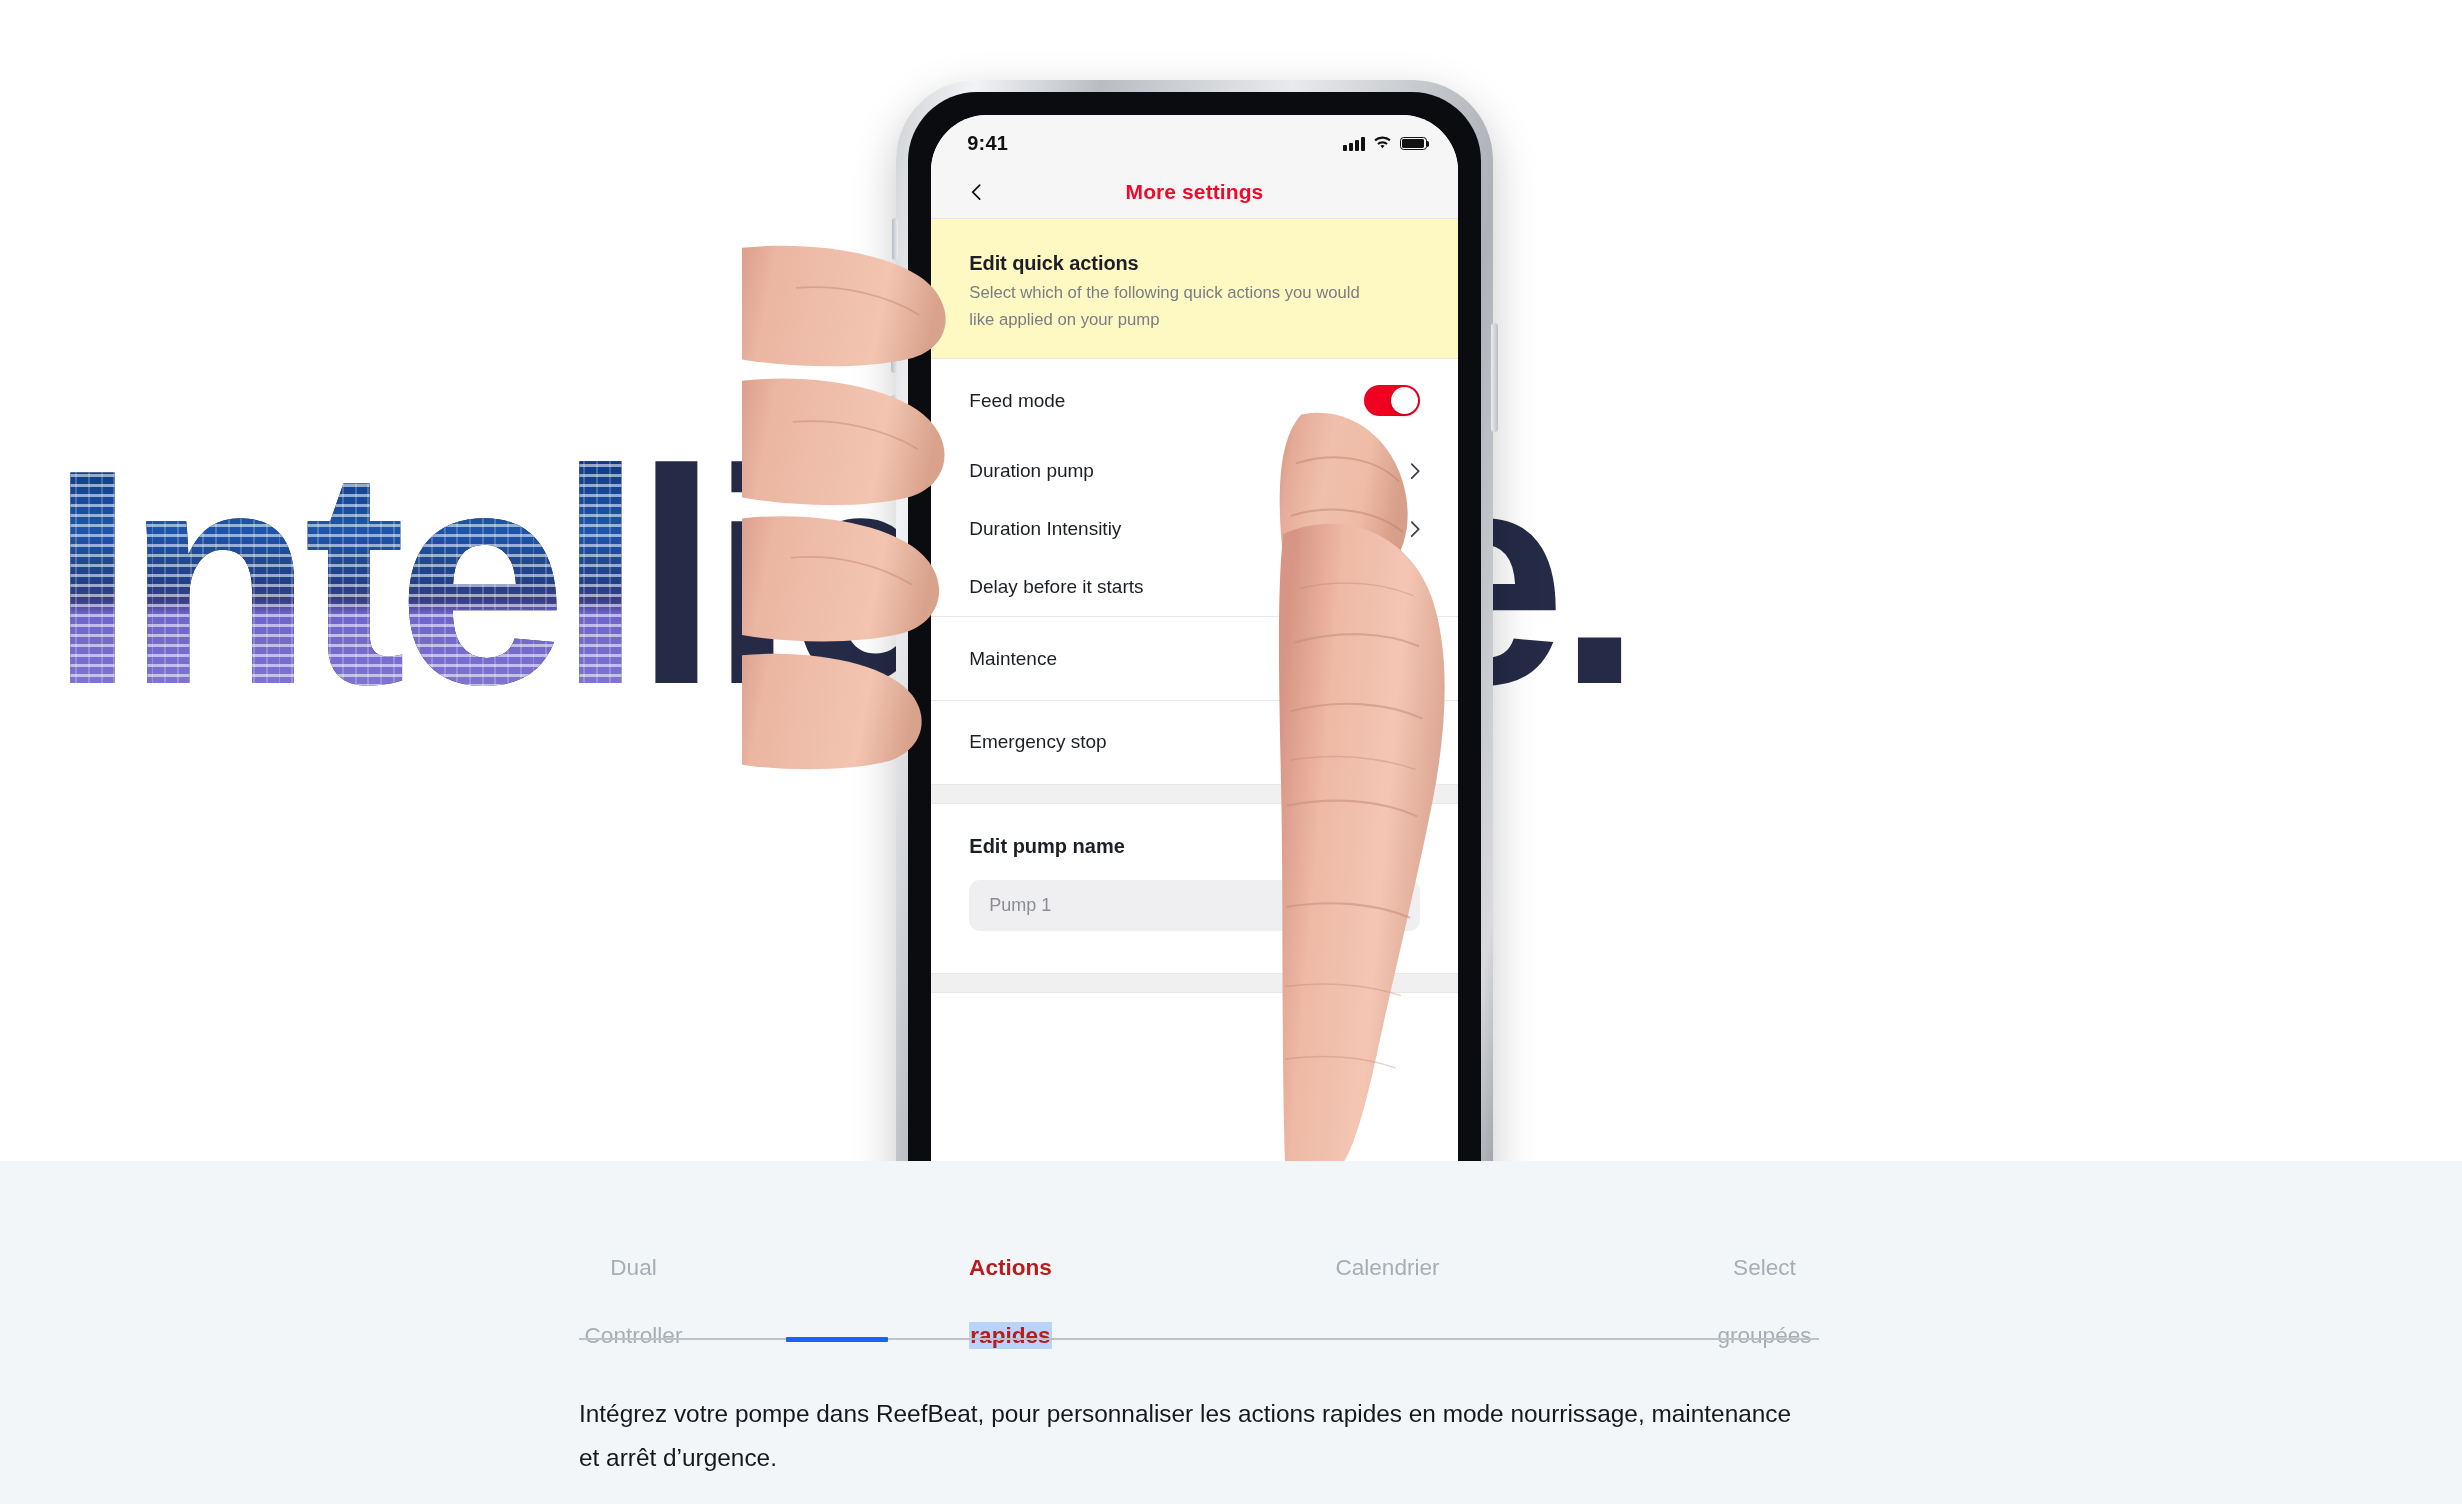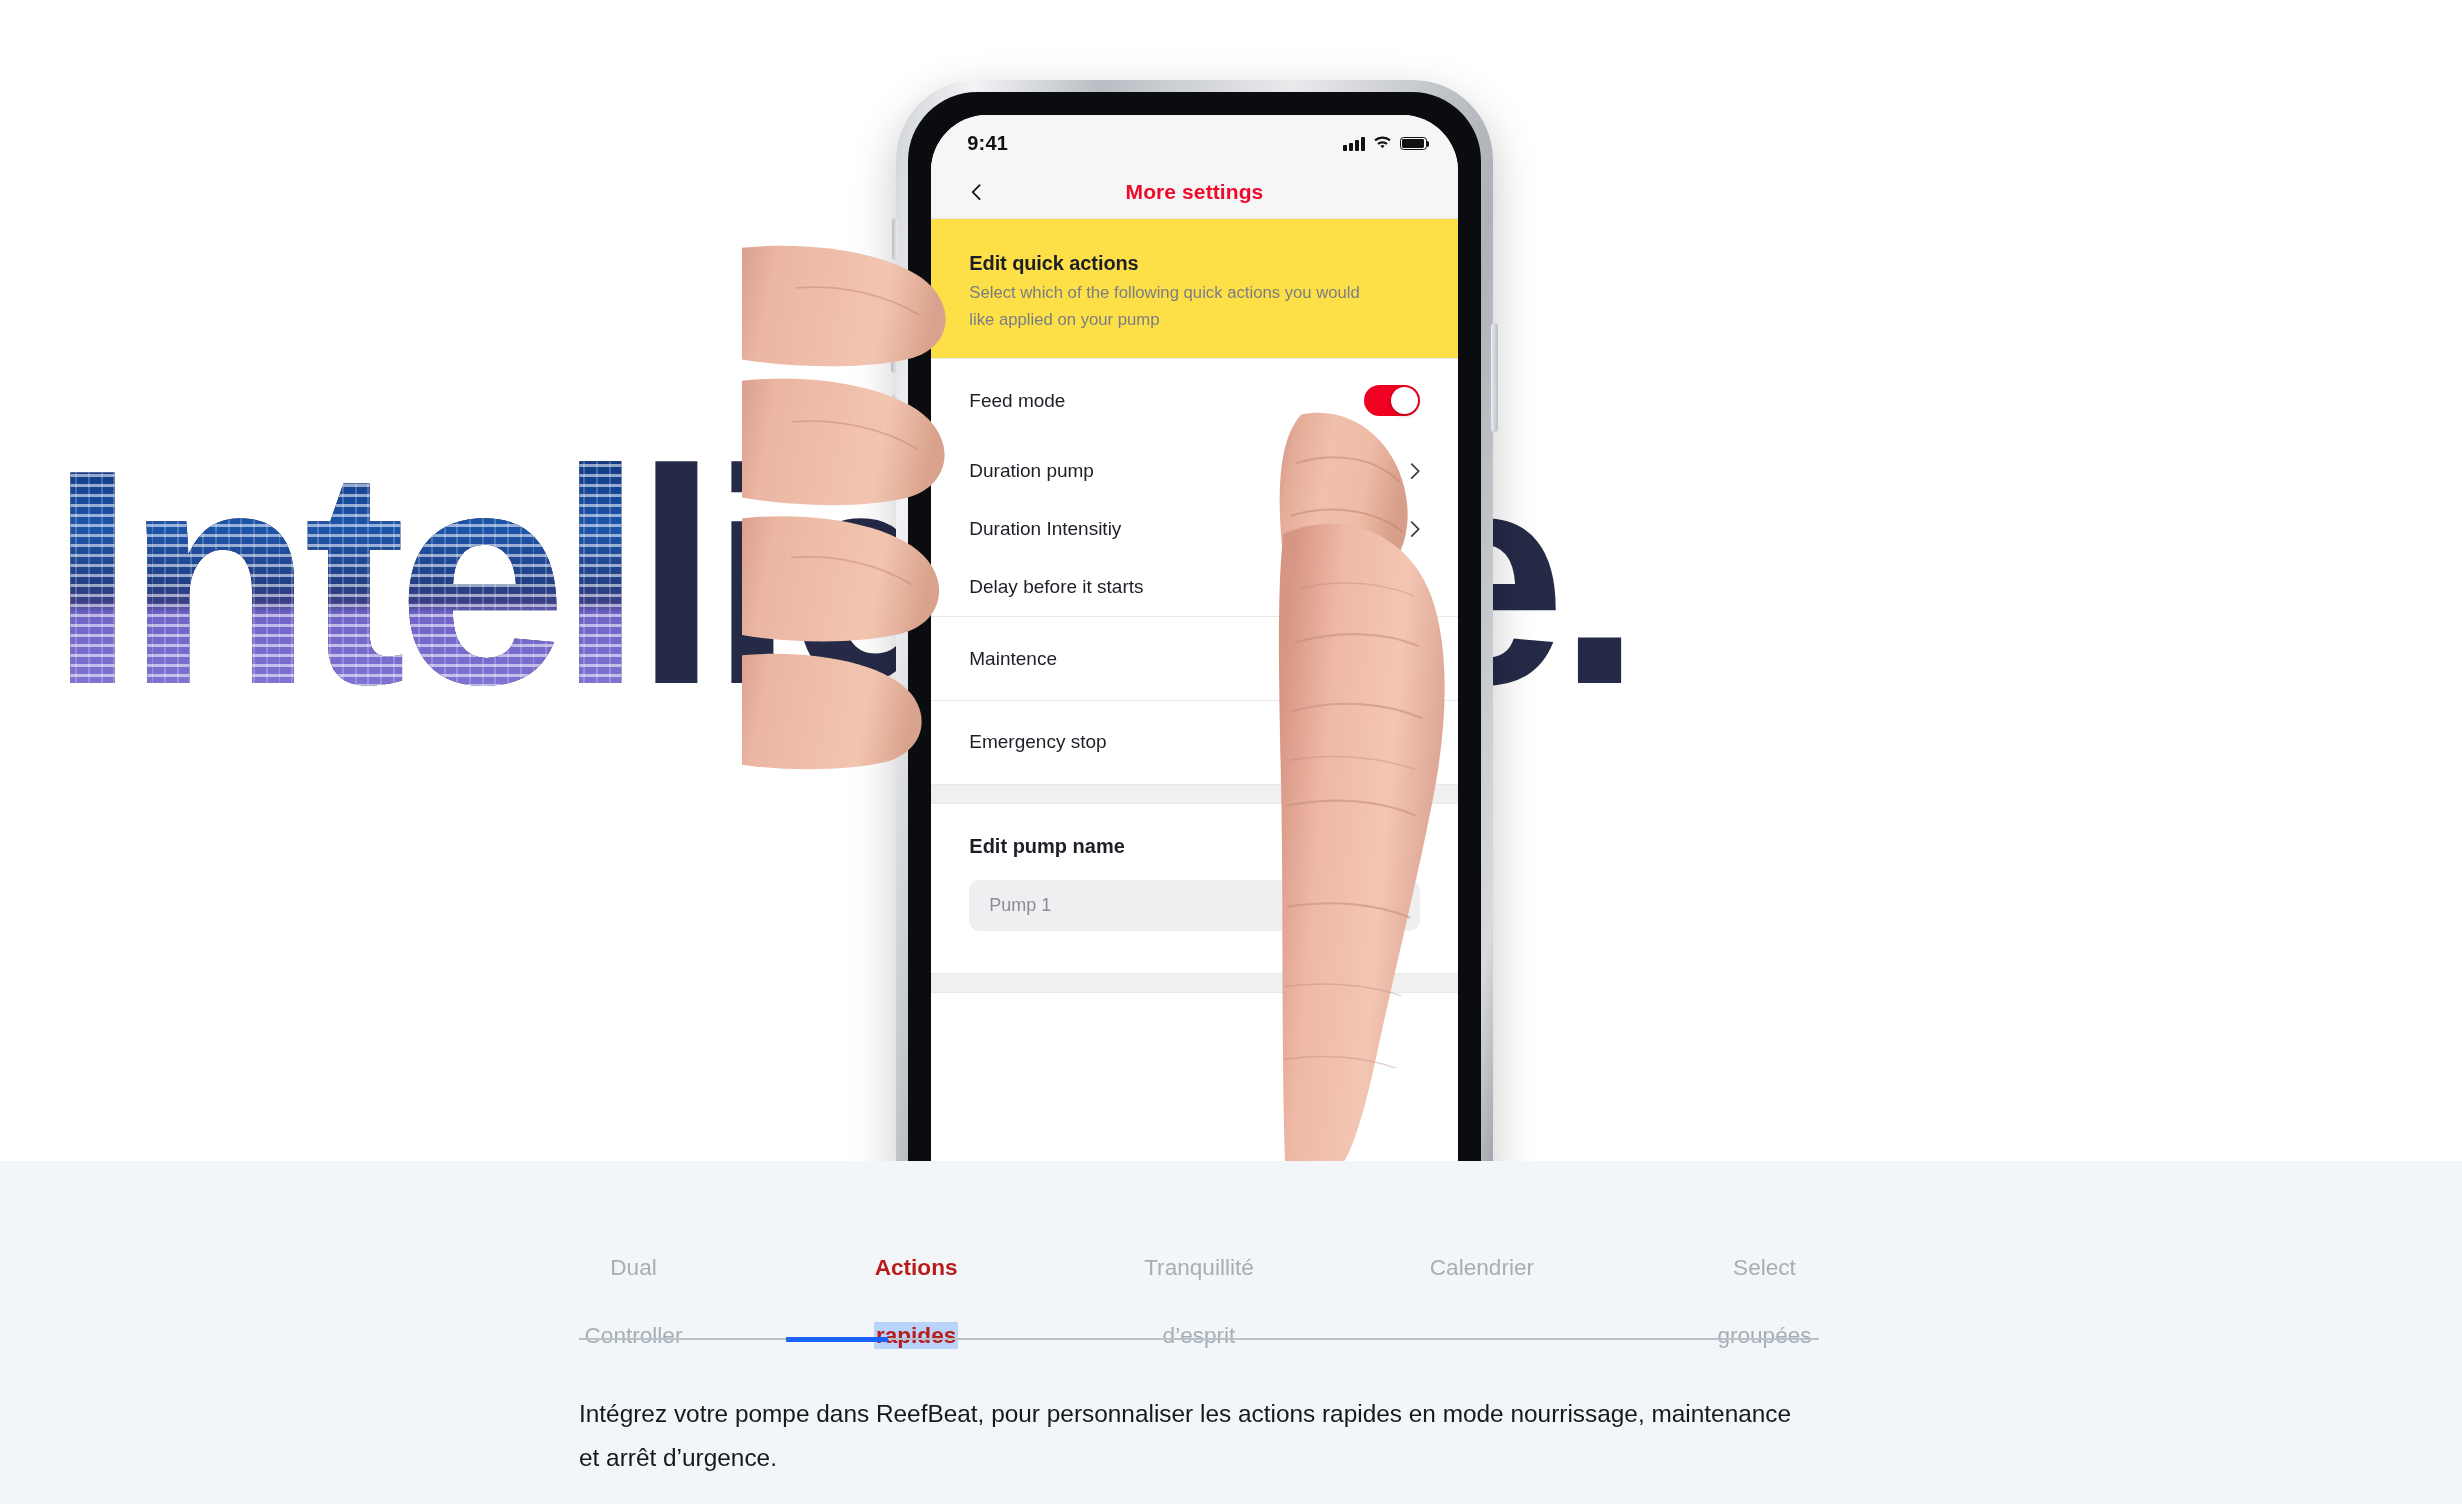--- a/index.html
+++ b/index.html
@@ -184,21 +184,21 @@
     cursor: pointer;
   }
   .nav-title {
     position: absolute; left: 0; right: 0; text-align: center;
     font-size: 21px; font-weight: 700;
     color: #ee0a2a;
     letter-spacing: 0.1px;
     pointer-events: none;
   }
 
-  .app-body { background:#fde047; }
+  .app-body { background:#fef9c3; }
 
   .section-head { padding: 33px 38px 25px 38px; }
   .section-title {
     font-size: 20px; font-weight: 700; color: #1c1f26;
     letter-spacing: -0.1px;
   }
   .section-desc {
     margin-top: 4px;
     font-size: 16.7px; line-height: 27px;
     color: #7a7d85;
@@ -534,24 +534,20 @@
     <div class="tab">
       <span class="ln">Dual</span>
       <span class="ln">Controller</span>
     </div>
 
     <div class="tab active">
       <span class="ln">Actions</span>
       <span class="ln"><span class="sel-hl">rapides</span></span>
     </div>
 
-    <div class="tab">
-      <span class="ln">Tranquillité</span>
-      <span class="ln">d’esprit</span>
-    </div>
 
     <div class="tab">
       <span class="ln">Calendrier</span>
       <span class="ln"></span>
     </div>
 
     <div class="tab">
       <span class="ln">Select</span>
       <span class="ln">groupées</span>
     </div>

